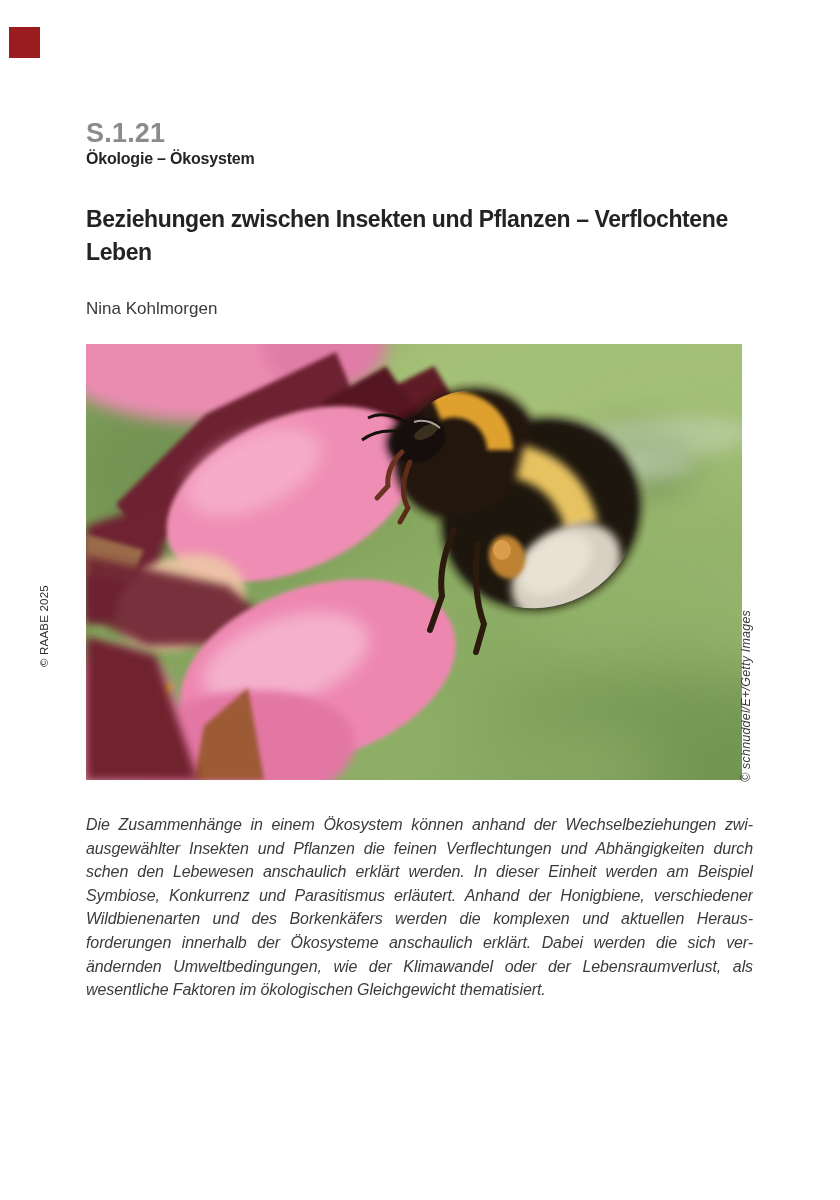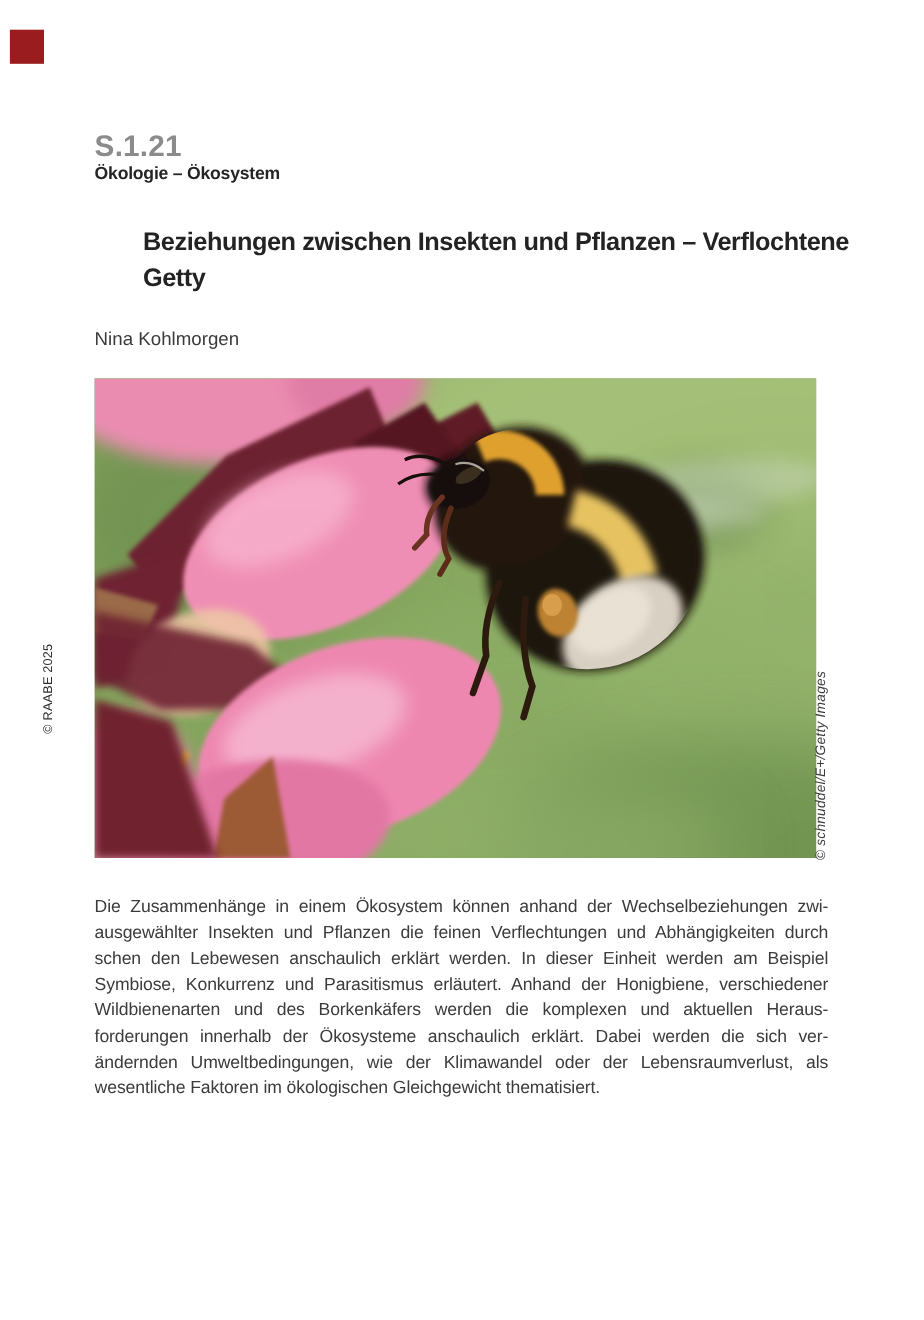--- a/index.html
+++ b/index.html
@@ -27,21 +27,21 @@
   .series-topic {
     left:86px; top:150px;
     font-size:16px; font-weight:700; color:#242424; letter-spacing:-0.2px;
     white-space:nowrap;
   }
   .page-title {
     left:86px; top:203px;
     font-size:23px; font-weight:700; color:#232323;
     line-height:33px; letter-spacing:-0.4px;
   }
-  .page-title .tline { white-space:nowrap;margin-left:44px; }
+  .page-title .tline { white-space:nowrap; }
   .author {
     left:86px; top:299px;
     font-size:17px; font-weight:400; color:#3a3a3a; white-space:nowrap;text-align:center;
   }
 
   .photo-frame {
     left:86px; top:344px; width:656px; height:436px;
     overflow:hidden; background:#85a55e;
   }
   .photo-frame svg { display:block; width:656px; height:436px; }
@@ -57,36 +57,36 @@
   .credit-left  { left:50px; top:572px; width:18px; height:95px;
                   font-size:11.5px; color:#2c2c2c; letter-spacing:0.2px; }
   .credit-right { left:753px; top:455px; width:20px; height:327px;
                   font-size:12.5px; font-style:italic; color:#3a3a3a; letter-spacing:0.2px; }
 
   .intro {
     left:86px; top:813px; width:667px;
     font-size:16px; line-height:23.6px; color:#3b3b3b;
     letter-spacing:-0.1px; overflow:hidden;
   }
-  .intro .pline { text-align:justify; text-align-last:justify; }
+  .intro .pline { text-align:justify; text-align-last:justify;font-style:italic; }
   .intro .pline.lastline { text-align-last:left; }
 </style>
 </head>
 <body>
 
 <div class="page">
 
   <div class="abs corner-square"></div>
 
   <div class="abs series-code">S.1.21</div>
   <div class="abs series-topic">Ökologie – Ökosystem</div>
 
   <div class="abs page-title">
     <div class="tline">Beziehungen zwischen Insekten und Pflanzen – Verflochtene</div>
-    <div class="tline">Getty</div>
+    <div class="tline">Leben</div>
   </div>
 
   <div class="abs author">Nina Kohlmorgen</div>
 
   <div class="abs photo-frame">
     <svg viewBox="0 0 656 436" preserveAspectRatio="none" aria-hidden="true">
       <defs>
         <filter id="b30" x="-60%" y="-60%" width="220%" height="220%">
             <feGaussianBlur stdDeviation="30"></feGaussianBlur>
           </filter>

